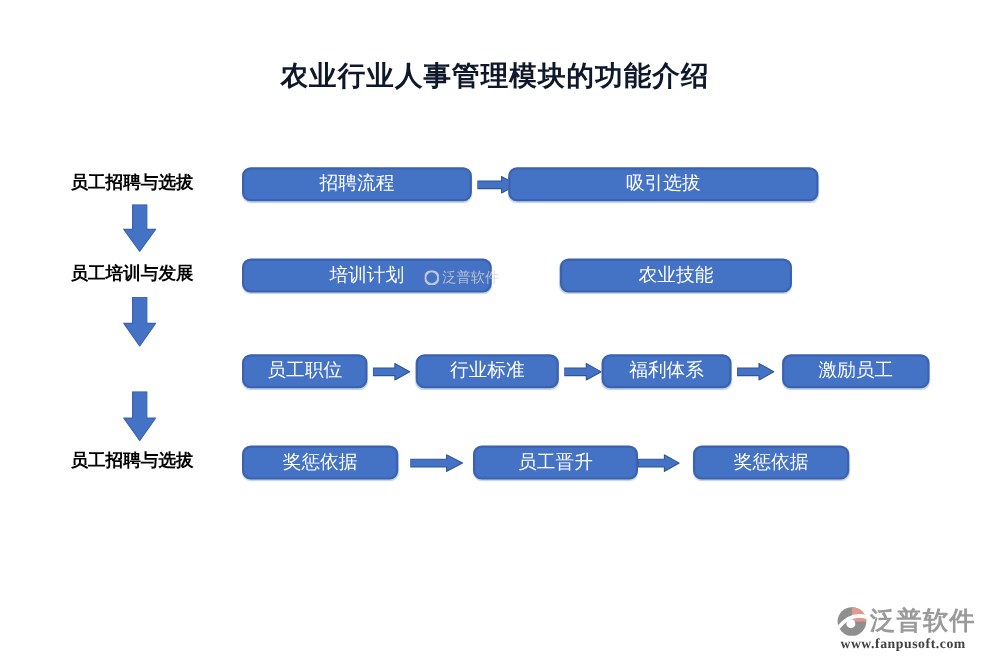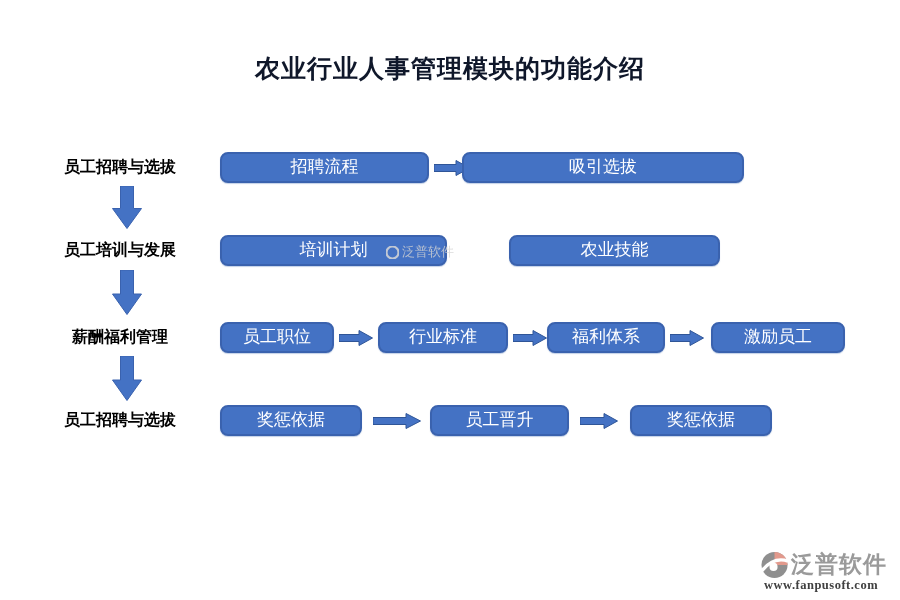--- a/index.html
+++ b/index.html
@@ -69,21 +69,20 @@
     <svg width="13" height="13" viewBox="0 0 13 13">
       <circle cx="6.5" cy="6.5" r="6" fill="none" stroke="rgba(215,215,215,0.85)" stroke-width="2.2"></circle>
     </svg>
     <span>泛普软件</span>
   </div>
 
   <svg class="varrow" style="left:112px; top:270px;" width="30" height="45" viewBox="0 0 30 45">
     <polygon points="8.5,0 21.5,0 21.5,24 29.5,24 15,44.5 0.5,24 8.5,24" fill="#4472C4" stroke="#3A62AE" stroke-width="1"></polygon>
   </svg>
 
-  <div class="row-label" style="top:326px;">薪酬福利管理</div>
   <div class="fbox" style="left:220px; top:322px; width:114px;">员工职位</div>
   <svg class="harrow" style="left:339px; top:330px;" width="34" height="16" viewBox="0 0 34 16">
     <polygon points="0,4.5 20,4.5 20,0.5 33.5,8 20,15.5 20,11.5 0,11.5" fill="#4472C4" stroke="#2F5597" stroke-width="1"></polygon>
   </svg>
   <div class="fbox" style="left:378px; top:322px; width:130px;">行业标准</div>
   <svg class="harrow" style="left:513px; top:330px;" width="34" height="16" viewBox="0 0 34 16">
     <polygon points="0,4.5 20,4.5 20,0.5 33.5,8 20,15.5 20,11.5 0,11.5" fill="#4472C4" stroke="#2F5597" stroke-width="1"></polygon>
   </svg>
   <div class="fbox" style="left:547px; top:322px; width:118px;">福利体系</div>
   <svg class="harrow" style="left:670px; top:330px;" width="34" height="16" viewBox="0 0 34 16">
@@ -93,21 +92,21 @@
 
   <svg class="varrow" style="left:112px; top:356px;" width="30" height="45" viewBox="0 0 30 45">
     <polygon points="8.5,0 21.5,0 21.5,24 29.5,24 15,44.5 0.5,24 8.5,24" fill="#4472C4" stroke="#3A62AE" stroke-width="1"></polygon>
   </svg>
 
   <div class="row-label" style="top:409px;">员工招聘与选拔</div>
   <div class="fbox" style="left:220px; top:405px; width:142px;">奖惩依据</div>
   <svg class="harrow" style="left:373px; top:413px;" width="48" height="16" viewBox="0 0 48 16">
     <polygon points="0,4.5 33,4.5 33,0.5 47.5,8 33,15.5 33,11.5 0,11.5" fill="#4472C4" stroke="#2F5597" stroke-width="1"></polygon>
   </svg>
-  <div class="fbox" style="left:430px; top:405px; width:139px;">员工晋升</div>
+  <div class="fbox" style="left:430px; top:405px; width:150px;">员工晋升</div>
   <svg class="harrow" style="left:580px; top:413px;" width="38" height="16" viewBox="0 0 38 16">
     <polygon points="0,4.5 24,4.5 24,0.5 37.5,8 24,15.5 24,11.5 0,11.5" fill="#4472C4" stroke="#2F5597" stroke-width="1"></polygon>
   </svg>
   <div class="fbox" style="left:630px; top:405px; width:142px;">奖惩依据</div>
 
   <svg class="brand-icon" width="29" height="30" viewBox="0 0 30 30">
     <circle cx="15" cy="15" r="13.5" fill="#8F8F8F"></circle>
     <path d="M15,1.5 A13.5,13.5 0 0 1 28.5,15 L15,15 Z" fill="#E2998C"></path>
     <path d="M2,21 Q14,6 29,11" stroke="#ffffff" stroke-width="3.4" fill="none"></path>
     <circle cx="14" cy="17" r="4.2" fill="#ffffff"></circle>

